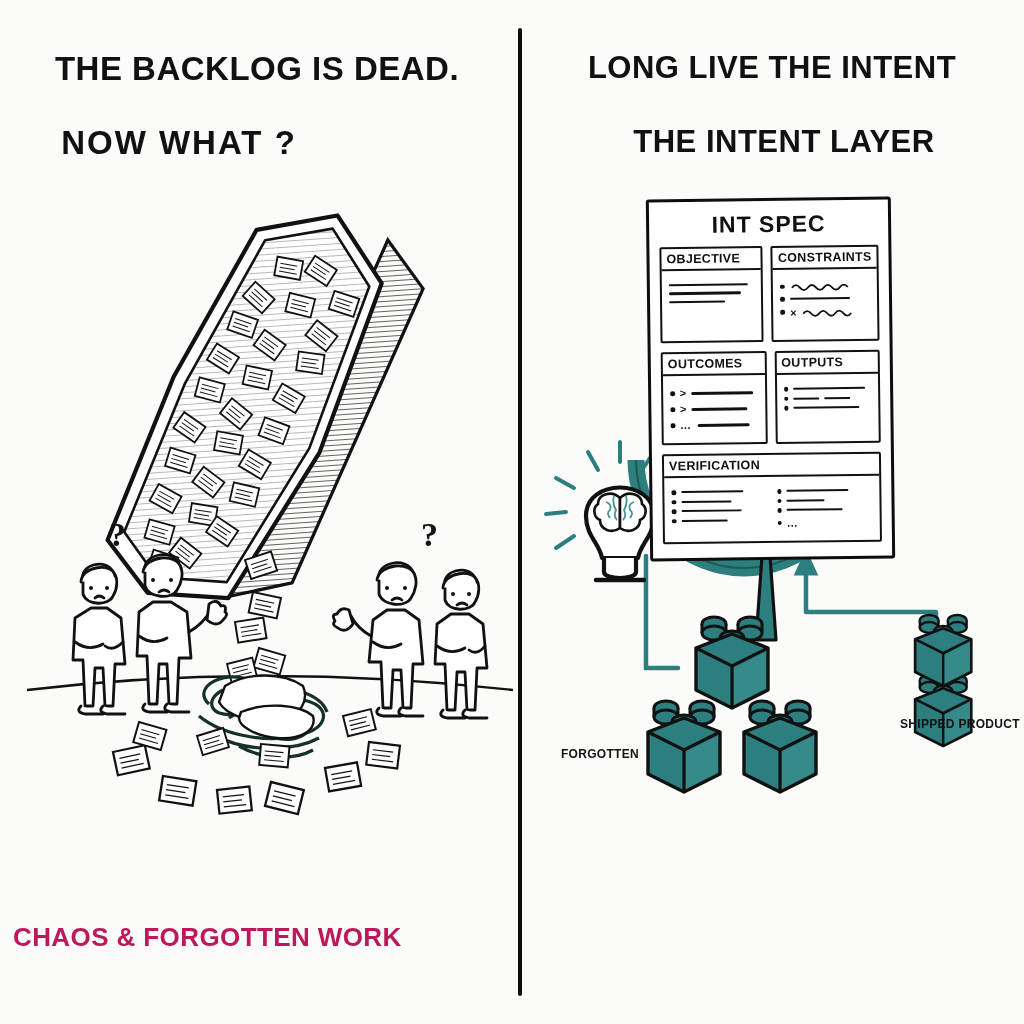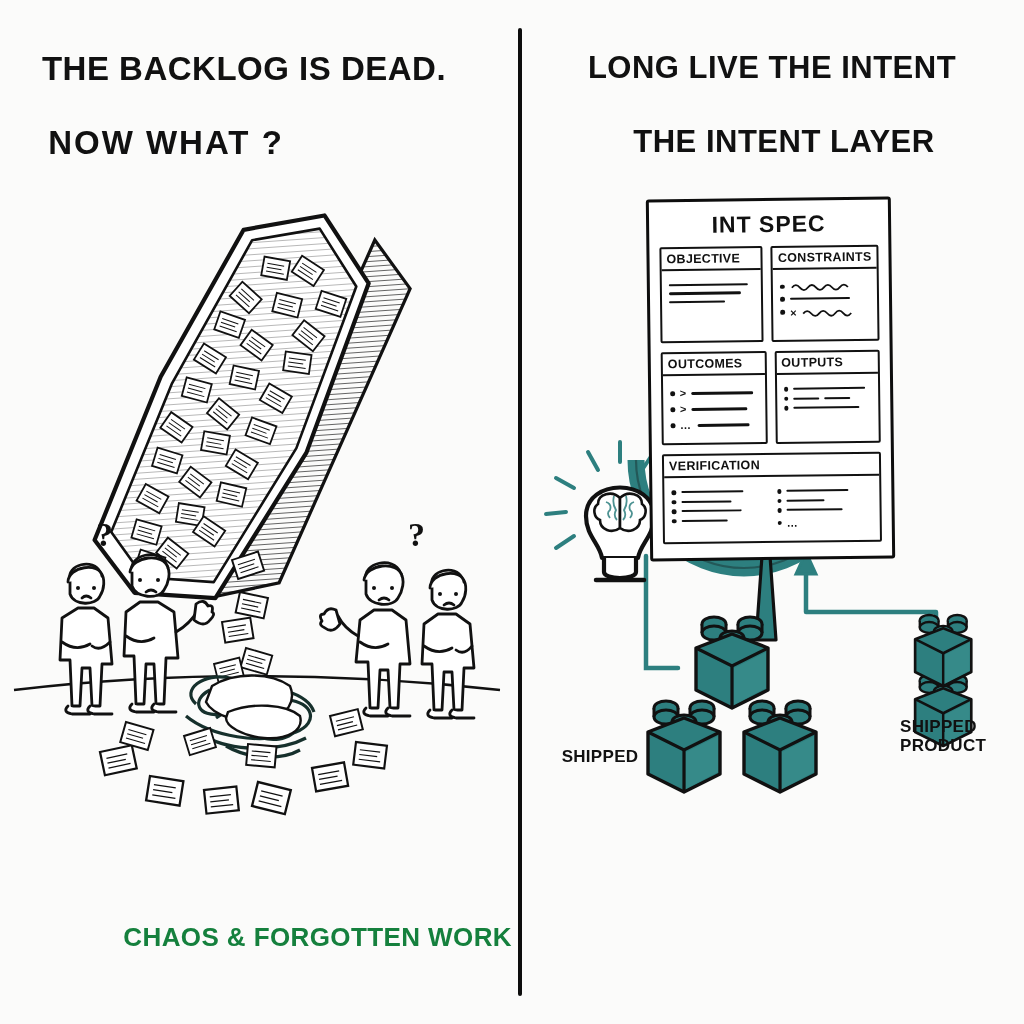--- a/index.html
+++ b/index.html
@@ -19,21 +19,21 @@
     overflow: hidden;
   }
 
   
   .panel {
     position: absolute;
     top: 0;
     height: 1024px;
     width: 512px;
   }
-  #panel-left  { left: 0; }
+  #panel-left  { left: 13px; }
   #panel-right { left: 508px; }
 
   .divider {
     position: absolute;
     left: 518px;
     top: 28px;
     width: 4px;
     height: 968px;
     background: #0d0d0d;
     border-radius: 2px;
@@ -52,24 +52,24 @@
     white-space: nowrap;
   }
   #left-title-1  { top: 52px;  left: -12px; font-size: 33px; }
   #left-title-2  { top: 126px; left: -90px; font-size: 33px; letter-spacing: 2px; }
   #right-title-1 { top: 52px;  left: 8px;   font-size: 31px; }
   #right-title-2 { top: 126px; left: 20px;  font-size: 31px; }
 
   .caption {
     position: absolute;
     width: 100%;
-    text-align: right;
+    text-align: left;
     font-weight: 700;
     font-size: 26px;
-    color: #15803d;
+    color: #be185d;
     letter-spacing: 0.4px;
     white-space: nowrap;
   }
   #left-caption  { top: 922px; }
   #right-caption { top: 922px; }
   .qmark {
     position: absolute;
     font-size: 34px;
     font-weight: 700;
     color: #111111;
@@ -178,21 +178,21 @@
   
   #right-vector {
     position: absolute;
     left: 0; top: 0;
     width: 512px; height: 1024px;
     pointer-events: none;
   }
 
   .mini-label {
     position: absolute;
-    font-size: 17px;
+    font-size: 12px;
     font-weight: 700;
     color: #111111;
     text-align: center;
     letter-spacing: 0.3px;
     line-height: 1.1;
   }
   #codebase-label { left: 22px;  top: 748px; width: 140px; }
   #shipped-label  { left: 392px; top: 718px; width: 120px; text-align: left; }
 </style>
 </head>
@@ -568,18 +568,18 @@
               <div class="bullet-line">
                 <span class="dot"></span>
                 <span class="ell">…</span>
               </div>
             </div>
           </div>
         </div>
       </div>
     </div>
 
-    <div class="mini-label" id="codebase-label">SHIPPED</div>
+    <div class="mini-label" id="codebase-label">FORGOTTEN</div>
     <div class="mini-label" id="shipped-label">SHIPPED PRODUCT</div>
 
   </div>
 
 </div>
 
 </body></html>

